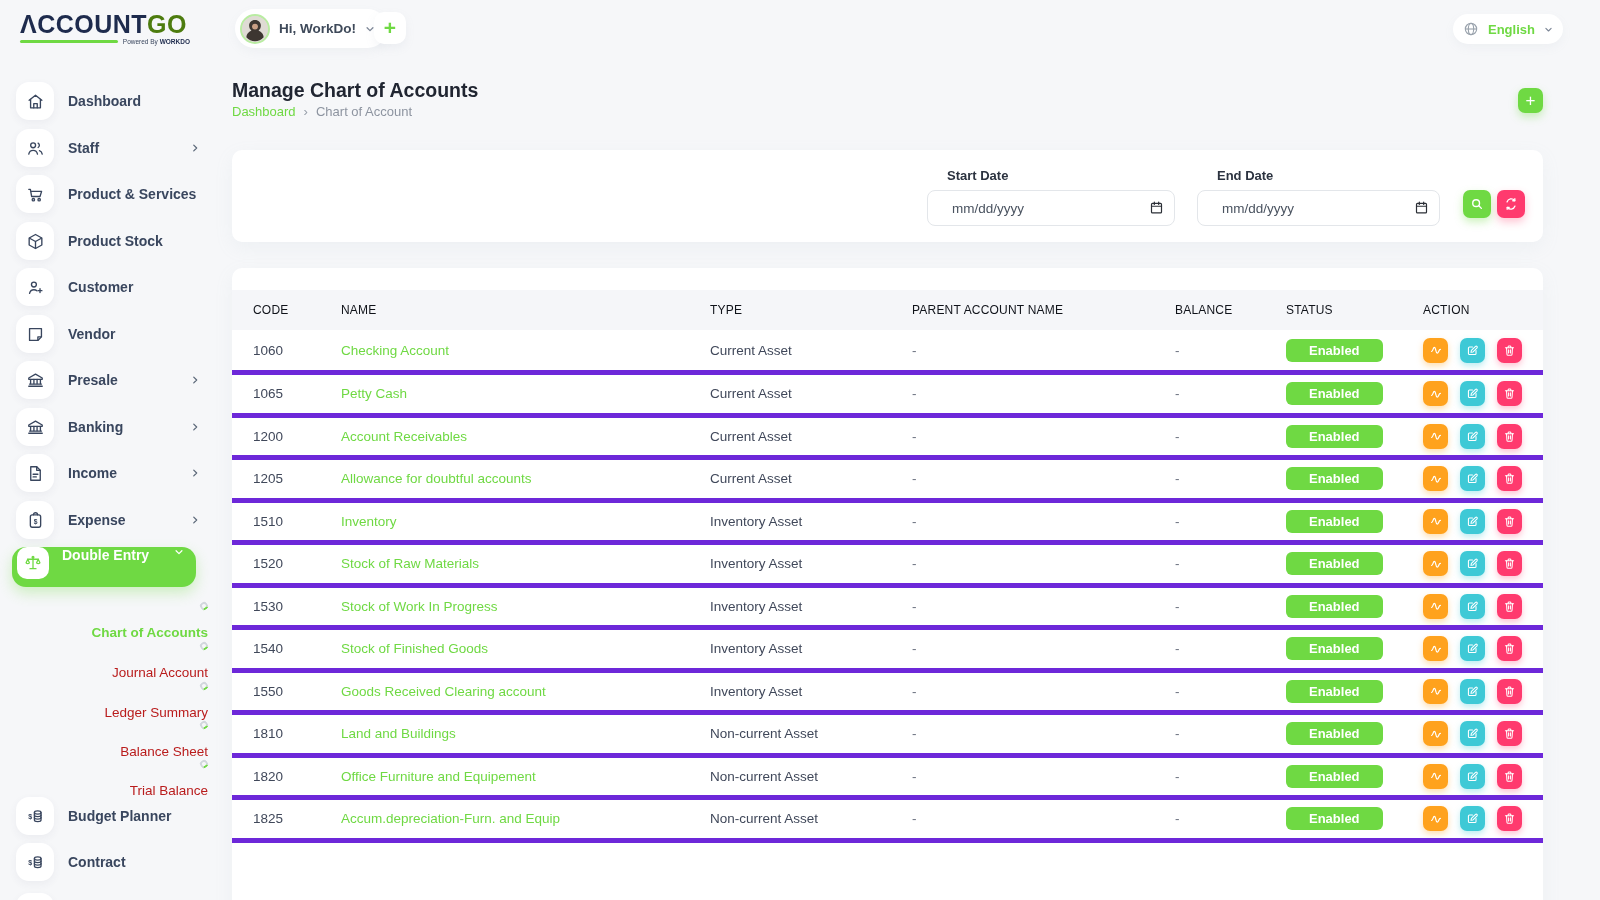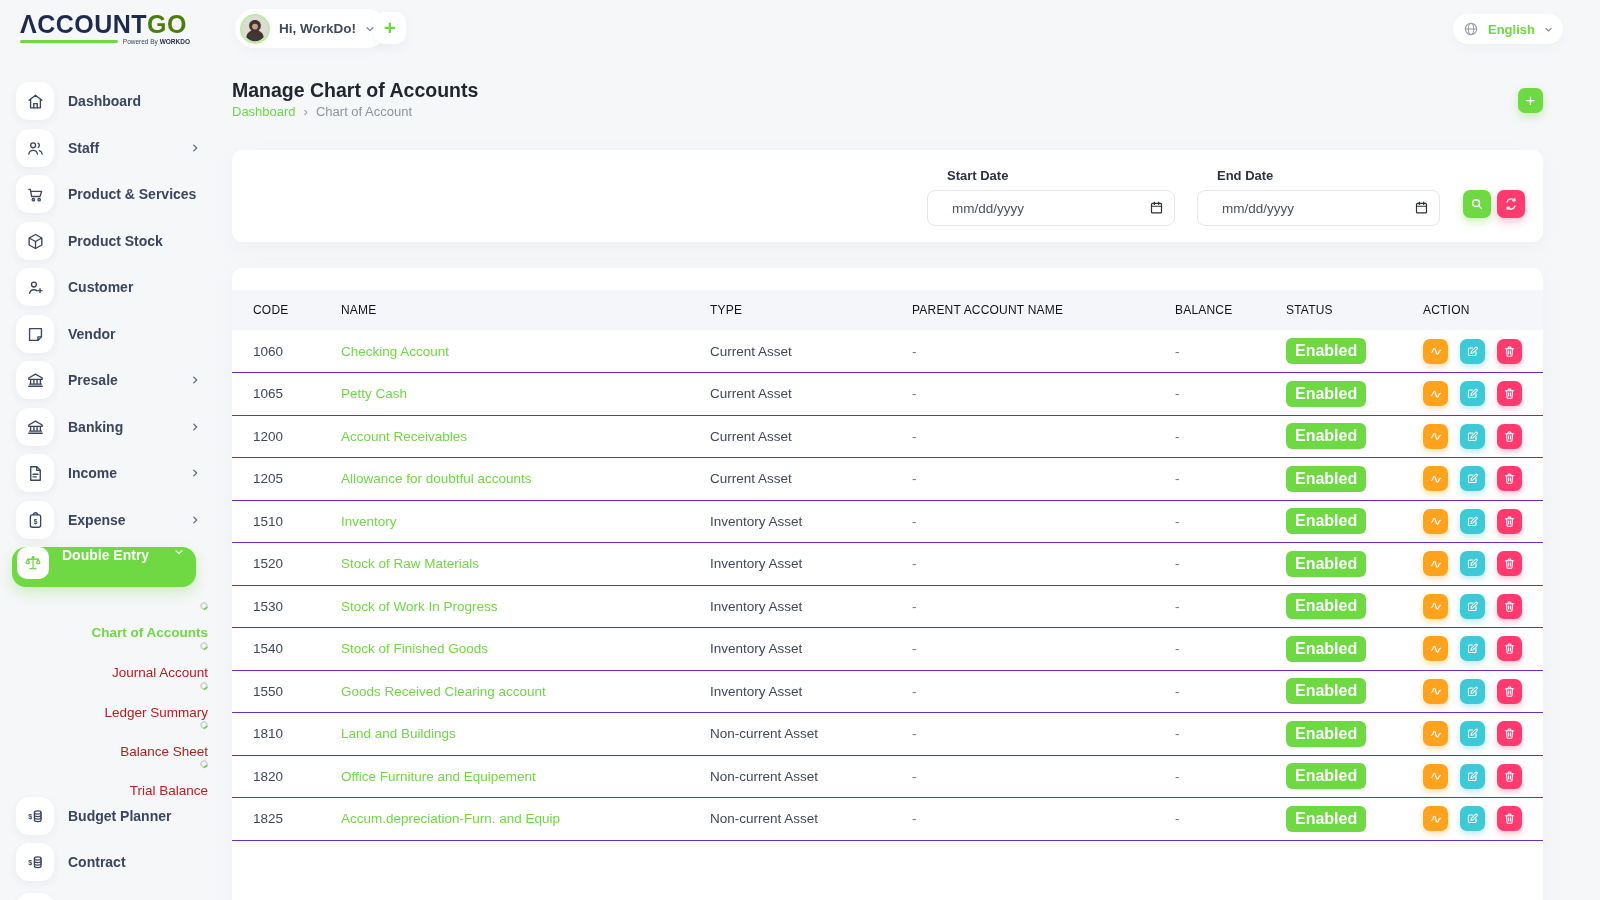--- a/index.html
+++ b/index.html
@@ -124,27 +124,27 @@
     background:#fff; border-radius:10px; overflow:hidden;
     box-shadow:0 6px 18px rgba(169,184,200,.10);
   }
   .section-title { padding:17px 21px 0; font-size:15px; font-weight:700; color:#1d2433; }
   table { width:100%; border-collapse:collapse; margin-top:22px; table-layout:fixed; }
   thead tr { background:#f5f6f9; height:40px; }
   th {
     text-align:left; font-size:12px; font-weight:400; color:#10131a;
     letter-spacing:.2px; padding:0 8px 0 21px; white-space:nowrap;
   }
-  tbody tr { height:42.5px; border-bottom:1px solid #6d28d9; }
+  tbody tr { height:42.5px; border-bottom:5px solid #6d28d9; }
   td { font-size:13.5px; color:#40485a; padding:0 8px 0 21px; white-space:nowrap; overflow:hidden; }
   td.muted { color:#6b7280; }
   .name-link { color:#6FD943; text-decoration:none; cursor:pointer; }
   .badge {
-    display:inline-block; background:#6FD943; color:#fff; font-size:16px;
-    font-weight:600; padding:5px 9px; border-radius:6px; line-height:1;
+    display:inline-block; background:#6FD943; color:#fff; font-size:13px;
+    font-weight:600; padding:5px 23px; border-radius:6px; line-height:1;
   }
   .act-btn {
     display:inline-flex; align-items:center; justify-content:center;
     width:25px; height:25px; border:none; border-radius:7px; color:#fff;
     cursor:pointer; margin-right:8px; vertical-align:middle;
   }
   .act-warn   { background:#FFA21D; box-shadow:0 3px 6px rgba(255,162,29,.35); }
   .act-info   { background:#3EC9D6; box-shadow:0 3px 6px rgba(62,201,214,.35); }
   .act-danger { background:#FF3A6E; box-shadow:0 3px 6px rgba(255,58,110,.30); }
 </style>

